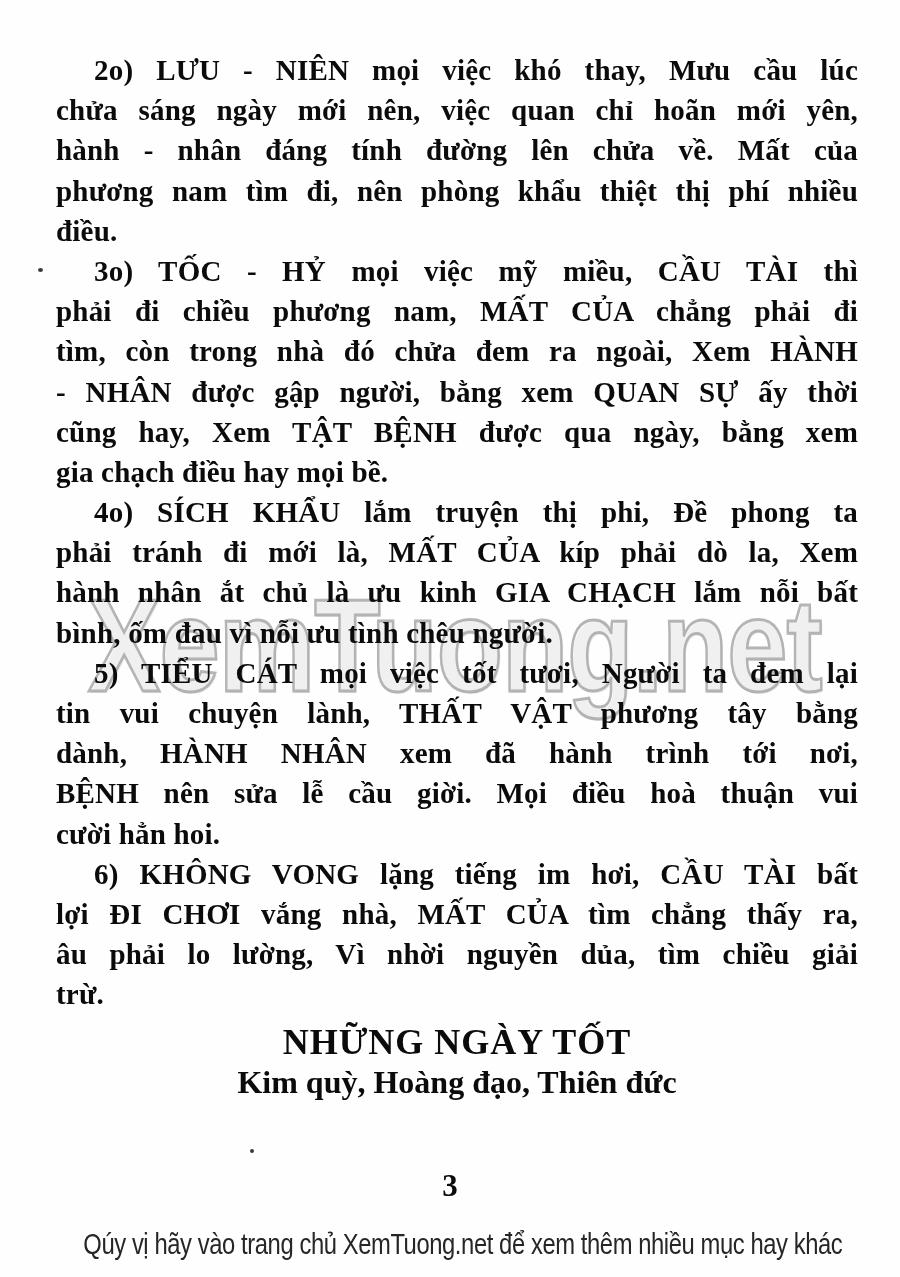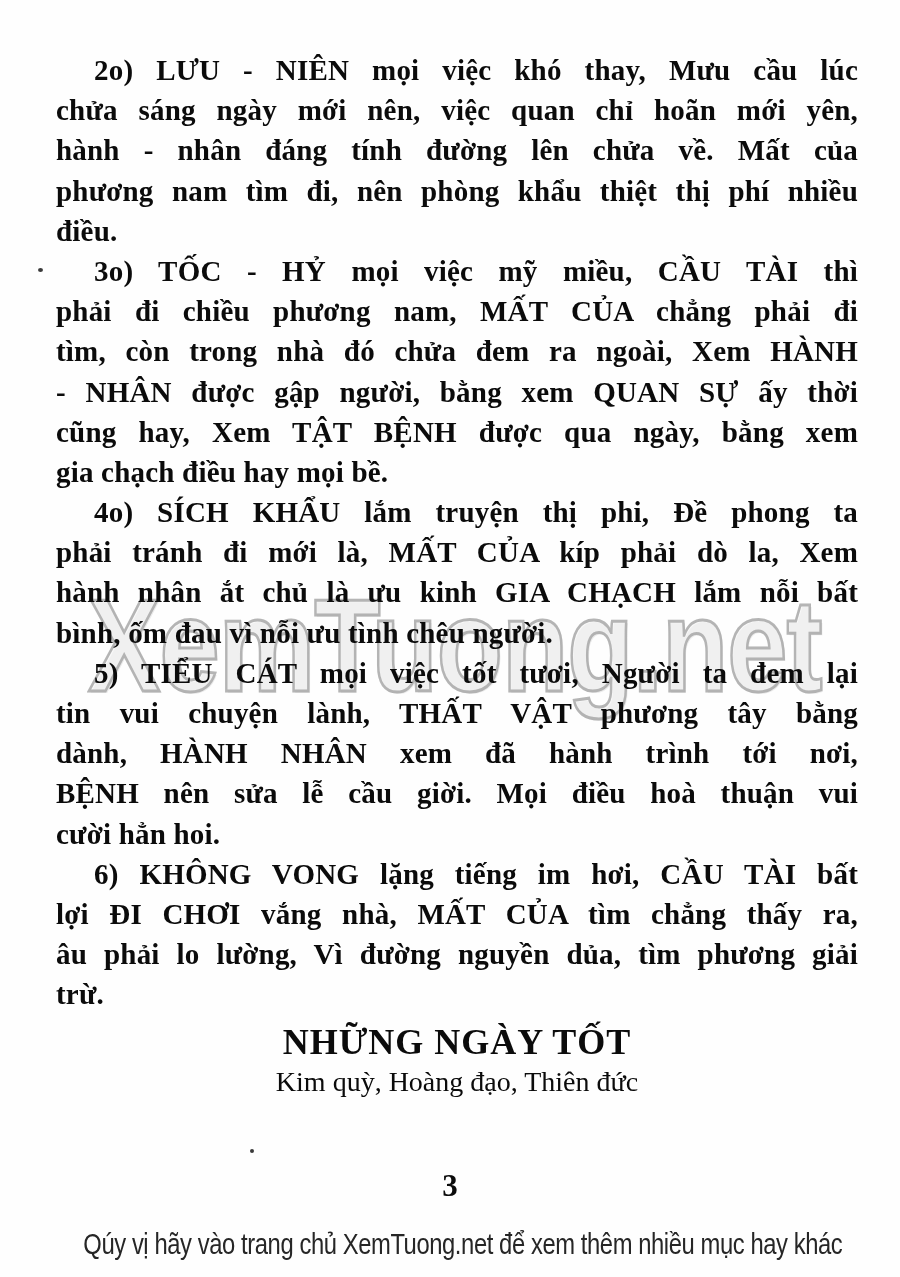--- a/index.html
+++ b/index.html
@@ -53,21 +53,21 @@
   .ln.first { padding-left: 38px; }
   .ln.end { text-align-last: left; }
   
   .heading-block { margin-top: 7px; text-align: center; }
   .heading-title {
     font-size: 36px; font-weight: 700;
     letter-spacing: 1px;
     line-height: 40px;
   }
   .heading-subtitle {
-    font-size: 28px; font-weight: 400;
+    font-size: 32px; font-weight: 700;
     line-height: 40px;
   }
   
   .page-number {
     position: absolute;
     left: 0; right: 0; top: 1168px;
     z-index: 2;
     text-align: center;
     font-size: 31px;
     font-weight: 600;
@@ -138,21 +138,21 @@
       <div class="ln first">5) TIỂU CÁT mọi việc tốt tươi, Người ta đem lại</div>
       <div class="ln">tin vui chuyện lành, THẤT VẬT phương tây bằng</div>
       <div class="ln">dành, HÀNH NHÂN xem đã hành trình tới nơi,</div>
       <div class="ln">BỆNH nên sửa lễ cầu giời. Mọi điều hoà thuận vui</div>
       <div class="ln end">cười hẳn hoi.</div>
     </div>
 
     <div class="para">
       <div class="ln first">6) KHÔNG VONG lặng tiếng im hơi, CẦU TÀI bất</div>
       <div class="ln">lợi ĐI CHƠI vắng nhà, MẤT CỦA tìm chẳng thấy ra,</div>
-      <div class="ln">âu phải lo lường, Vì đường nguyền dủa, tìm phương giải</div>
+      <div class="ln">âu phải lo lường, Vì nhời nguyền dủa, tìm chiều giải</div>
       <div class="ln end">trừ.</div>
     </div>
 
     <div class="heading-block">
       <div class="heading-title">NHỮNG NGÀY TỐT</div>
       <div class="heading-subtitle">Kim quỳ, Hoàng đạo, Thiên đức</div>
     </div>
 
   </div>
 

